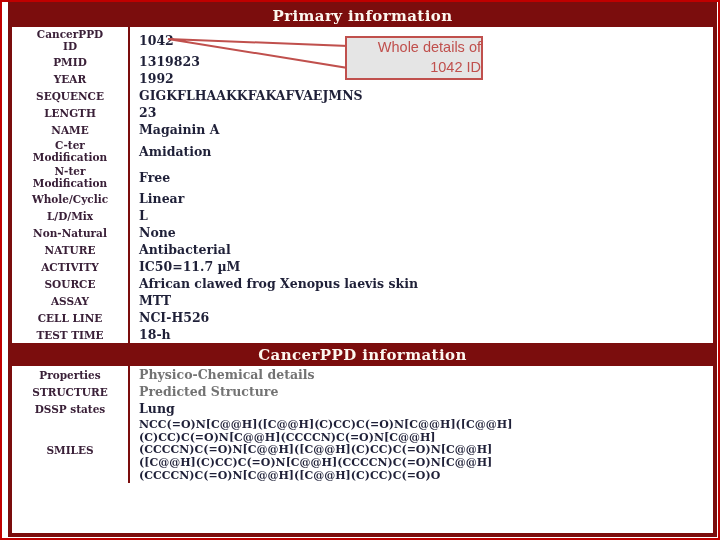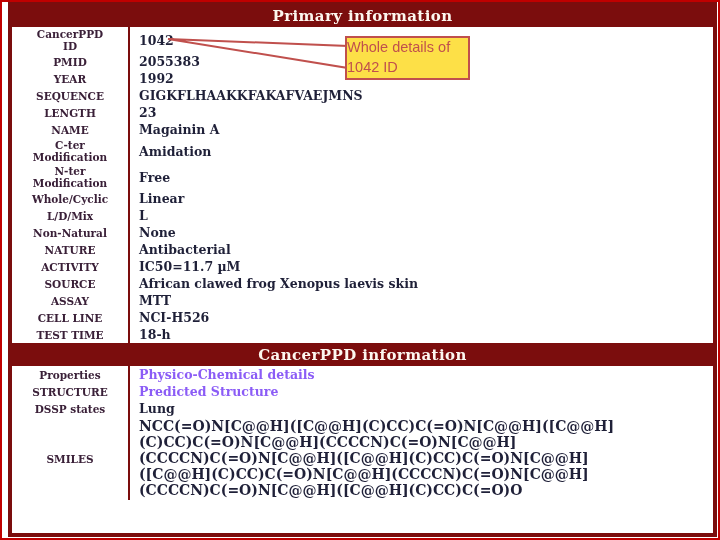--- a/index.html
+++ b/index.html
@@ -24,48 +24,48 @@
     flex:0 0 118px; box-sizing:border-box; border-right:2px solid #7b0d0d;
     display:flex; align-items:center; justify-content:center; text-align:center;
     font-weight:bold; font-size:10.5px; line-height:1.15; color:#3a2038;
     padding:1px 9px; white-space:pre-line;
   }
   .tvalue {
     flex:1; display:flex; align-items:center; font-weight:bold;
     font-size:12.5px; line-height:1.2; color:#1f2038;
     padding:1px 6px 1px 9px; white-space:pre-line; overflow:hidden;
   }
-  .trow.link .tvalue { color:#8b5cf6; }
+  .trow.link .tvalue { color:#737373; }
   .trow.multiline .tvalue {
-    font-size:14px; line-height:1.14; align-items:flex-start; padding-top:2px;
+    font-size:11px; line-height:1.14; align-items:flex-start; padding-top:2px;
     word-break:break-all;
   }
   .beak { position:absolute; left:0; top:0; width:720px; height:540px; pointer-events:none; }
   .callout {
-    position:absolute; left:343px; top:34px; width:125px; height:44px;
-    box-sizing:border-box; border:2.5px solid #c0504d; background:#fde047;
+    position:absolute; left:343px; top:34px; width:138px; height:44px;
+    box-sizing:border-box; border:2.5px solid #c0504d; background:#e5e5e5;
     color:#c0504d; font-family:"Liberation Sans", sans-serif; font-size:14.5px;
-    text-align:left; display:flex; flex-direction:column; justify-content:center;
+    text-align:right; display:flex; flex-direction:column; justify-content:center;
     line-height:1.35;
   }
 </style>
 </head>
 <body>
 
 <div class="slide">
 
   <div class="record-table">
     <div class="theader">Primary information</div>
     <div id="primary-rows" style="display:contents"><div class="trow">
           <div class="tlabel">CancerPPD
 ID</div>
           <div class="tvalue">1042</div>
         </div><div class="trow">
           <div class="tlabel">PMID</div>
-          <div class="tvalue">2055383</div>
+          <div class="tvalue">1319823</div>
         </div><div class="trow">
           <div class="tlabel">YEAR</div>
           <div class="tvalue">1992</div>
         </div><div class="trow">
           <div class="tlabel">SEQUENCE</div>
           <div class="tvalue">GIGKFLHAAKKFAKAFVAEJMNS</div>
         </div><div class="trow">
           <div class="tlabel">LENGTH</div>
           <div class="tvalue">23</div>
         </div><div class="trow">

